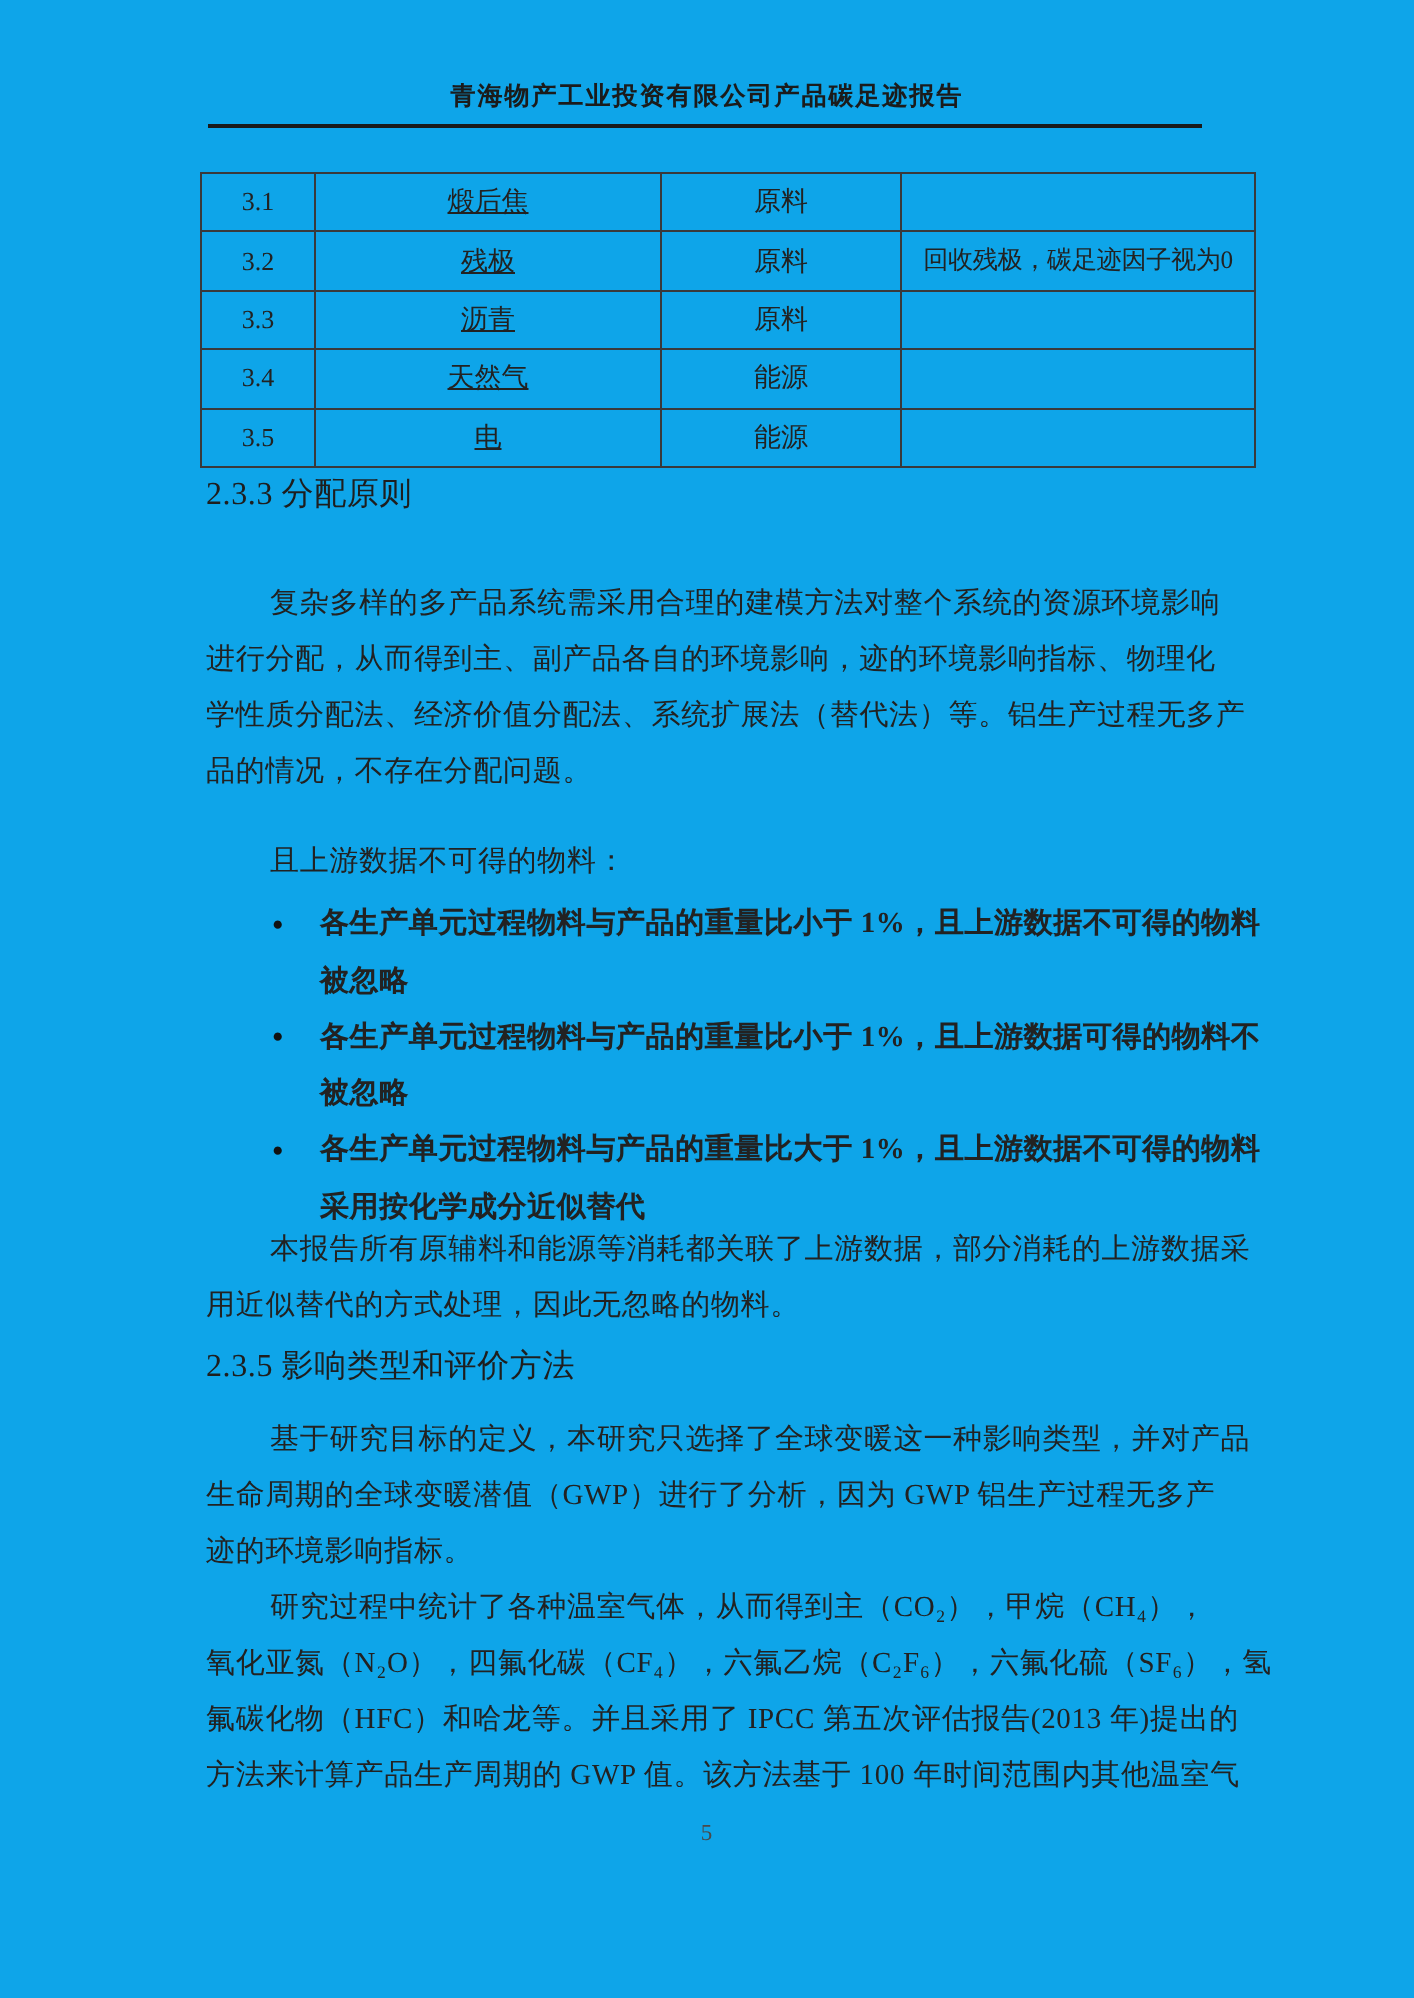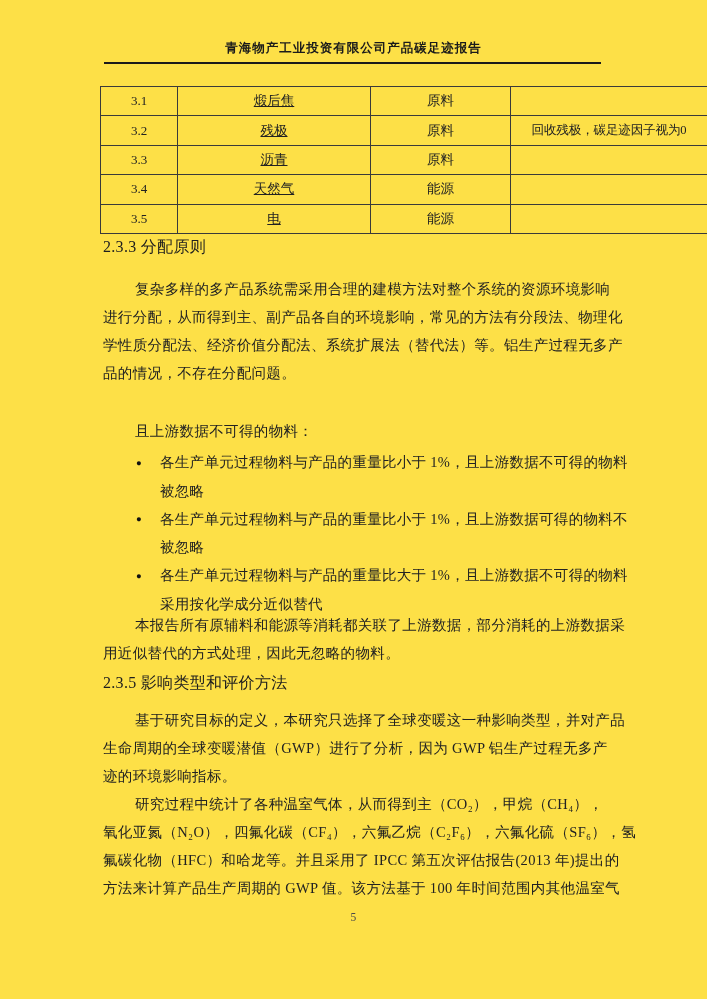--- a/index.html
+++ b/index.html
@@ -1,50 +1,50 @@
 <!DOCTYPE html>
 <html><head>
 <meta charset="utf-8">
 <style>
   html,body{margin:0;padding:0;background:#ffffff;}
   body{
     width:707px;height:999px;position:relative;overflow:hidden;
     font-family:"Liberation Serif","DejaVu Serif",serif;
     color:#212121;
   }
-  .page{position:absolute;inset:0;background:#fde047;}
+  .page{position:absolute;inset:0;background:#0ea5e9;}
   
   .doc-header{
     position:absolute;top:40px;left:0;width:707px;text-align:center;
     font-size:12.5px;font-weight:bold;letter-spacing:1px;color:#1b1b1b;
   }
   .header-rule{
     position:absolute;top:62px;left:104px;width:497px;height:2px;background:#1a1a1a;
   }
   
   table.mat{
     position:absolute;top:86px;left:100px;width:507px;
     border-collapse:collapse;table-layout:fixed;
     font-size:13.5px;color:#222;
   }
   table.mat td{
     border:1px solid #3a3a3a;height:28.4px;text-align:center;
-    padding:0 12px;overflow:hidden;white-space:nowrap;
+    padding:0 2px;overflow:hidden;white-space:nowrap;
   }
   td.c-no{width:52px;font-size:13px;}
   td.c-name{width:168px;text-decoration:underline;}
   td.c-cat{width:115px;}
   td.c-remark{width:172px;font-size:12.6px;letter-spacing:-0.2px;}
   
   .blk{position:absolute;left:103px;width:506px;}
   .h-sec{font-size:16px;letter-spacing:0.3px;color:#1e1e1e;white-space:nowrap;}
   .line{font-size:14.5px;line-height:28px;letter-spacing:0.35px;white-space:nowrap;color:#222;}
   .ind{padding-left:32px;}
   
-  .b-line{font-size:14.5px;line-height:28px;letter-spacing:0.3px;white-space:nowrap;color:#222;}
+  .b-line{font-size:14.5px;line-height:28px;letter-spacing:0.3px;white-space:nowrap;color:#222;font-weight:bold;}
   .b-first{padding-left:33px;}
   .b-cont{padding-left:57px;}
   .marker{display:inline-block;width:24px;font-size:9.5px;vertical-align:1.5px;color:#111;}
   
   .page-num{
     position:absolute;top:911px;left:0;width:707px;text-align:center;
     font-size:11.5px;color:#4a4a4a;letter-spacing:0.5px;
   }
 </style>
 </head>
@@ -84,23 +84,23 @@
       <tr>
         <td class="c-no">3.5</td>
         <td class="c-name">电</td>
         <td class="c-cat">能源</td>
         <td class="c-remark"></td>
       </tr>
     </tbody>
   </table>
 
   <div class="blk h-sec" style="top:237px">2.3.3 分配原则</div>
-  <div class="blk" style="top:275px">
+  <div class="blk" style="top:288px">
     <div class="line ind">复杂多样的多产品系统需采用合理的建模方法对整个系统的资源环境影响</div>
-    <div class="line">进行分配，从而得到主、副产品各自的环境影响，常见的方法有分段法、物理化</div>
+    <div class="line">进行分配，从而得到主、副产品各自的环境影响，迹的环境影响指标、物理化</div>
     <div class="line">学性质分配法、经济价值分配法、系统扩展法（替代法）等。铝生产过程无多产</div>
     <div class="line">品的情况，不存在分配问题。</div>
   </div>
 
   <div class="blk" style="top:417px">
     <div class="line ind">且上游数据不可得的物料：</div>
   </div>
   <div class="blk" style="top:448px">
     <div class="b-line b-first"><span class="marker">●</span><span>各生产单元过程物料与产品的重量比小于 1%，且上游数据不可得的物料</span></div>
     <div class="b-line b-cont">被忽略</div>

